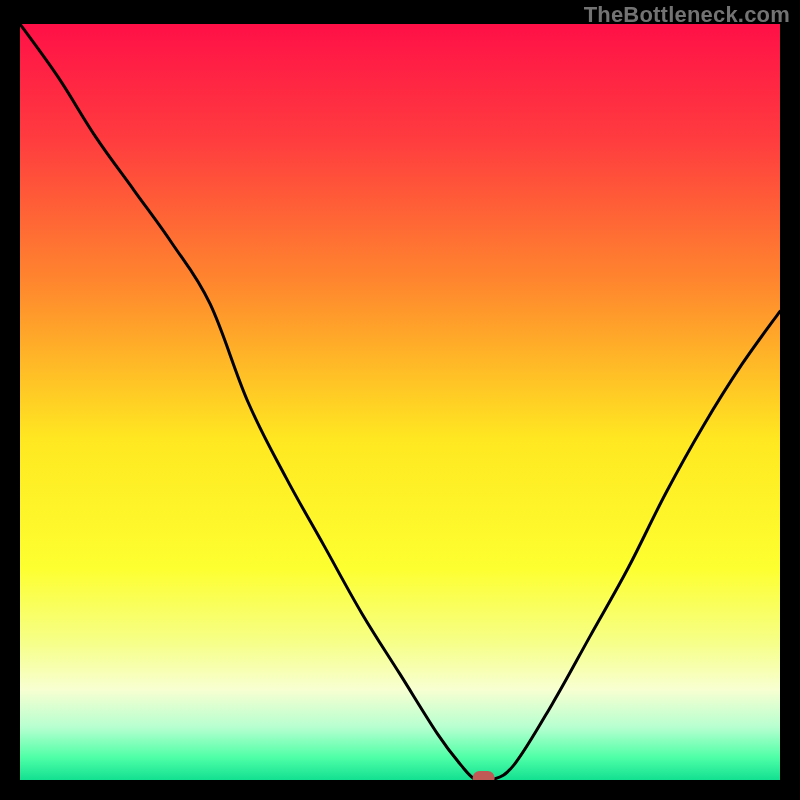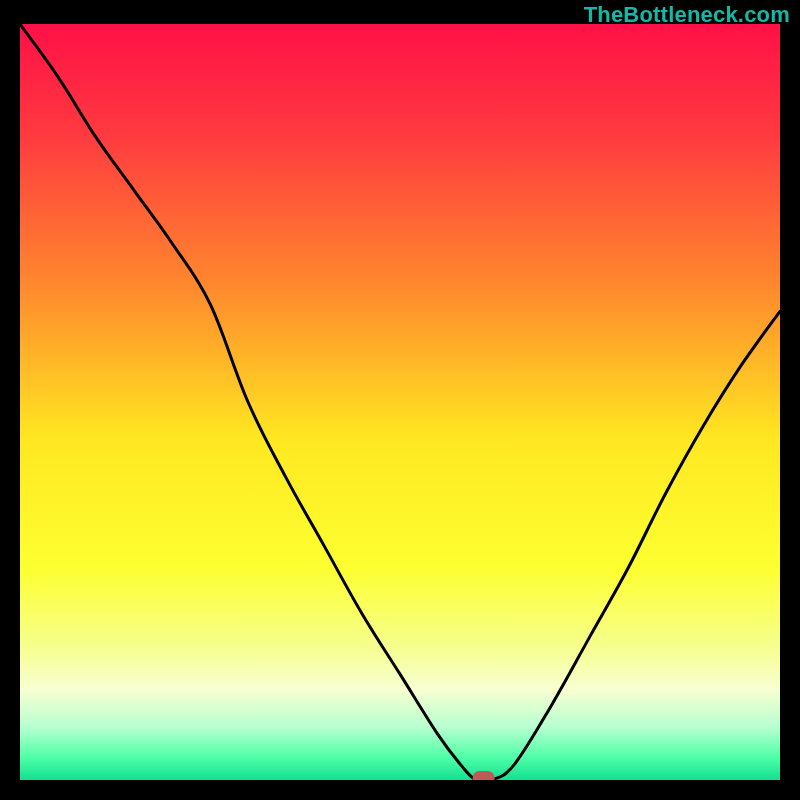--- a/index.html
+++ b/index.html
@@ -14,21 +14,21 @@
   .frame {
     position: relative;
     width: 800px;
     height: 800px;
     background: #000;
   }
   .watermark {
     position: absolute;
     top: 2px;
     right: 10px;
-    color: #14b8a6;
+    color: #737373;
     font-size: 22px;
     font-weight: bold;
     z-index: 10;
     letter-spacing: 0.2px;
   }
   .plot {
     position: absolute;
     left: 20px;
     top: 24px;
     width: 760px;

